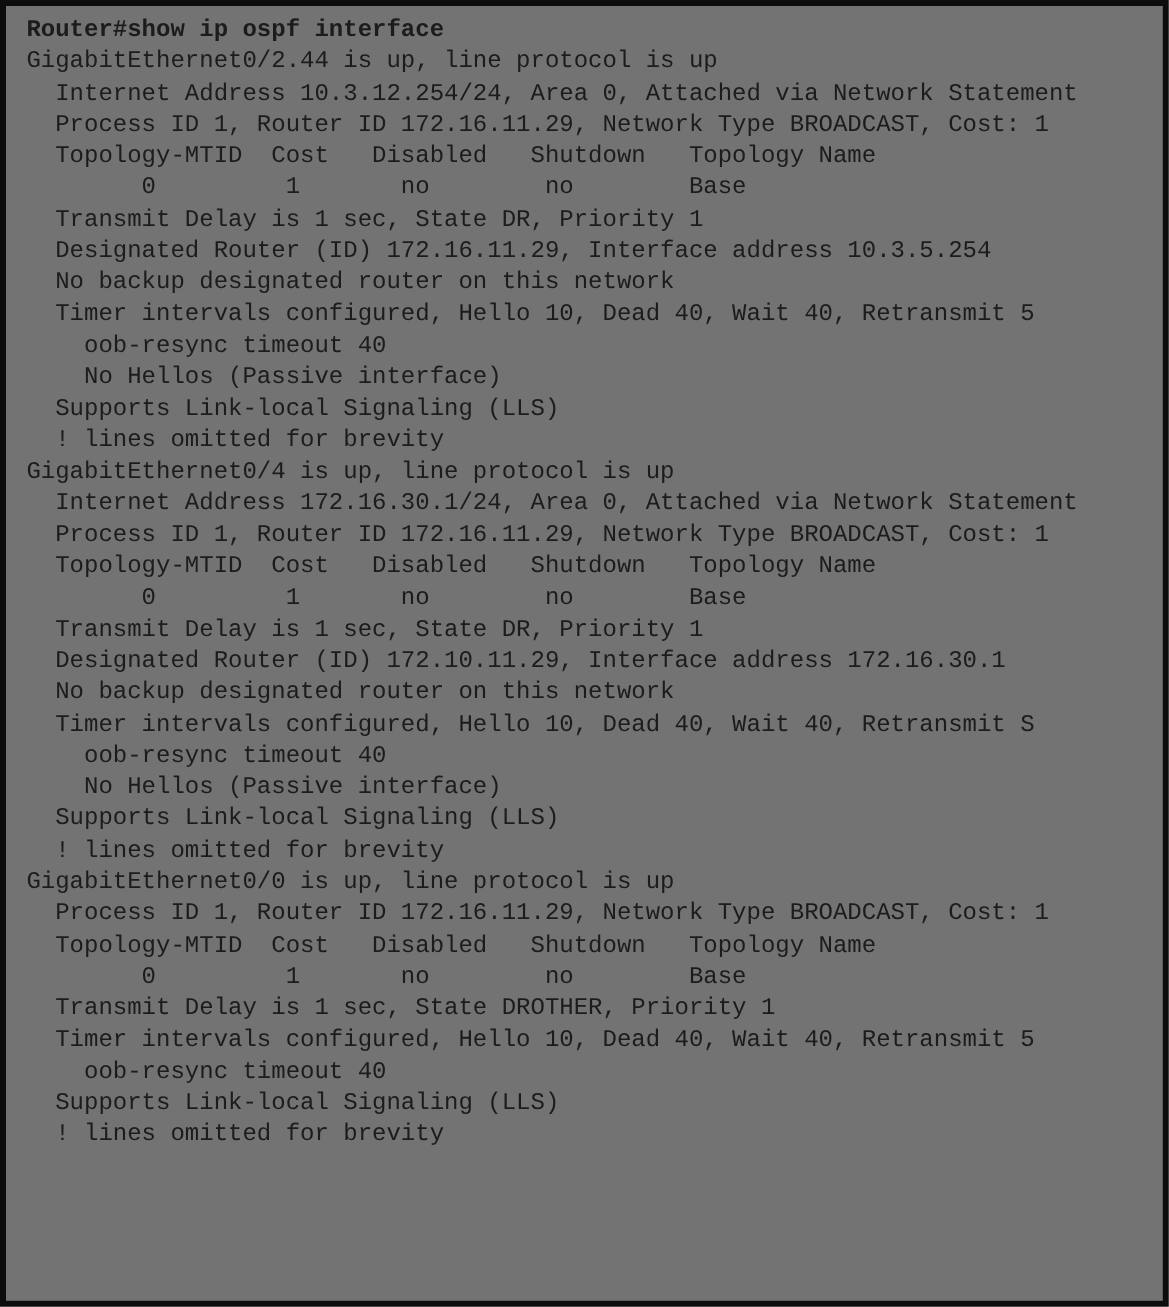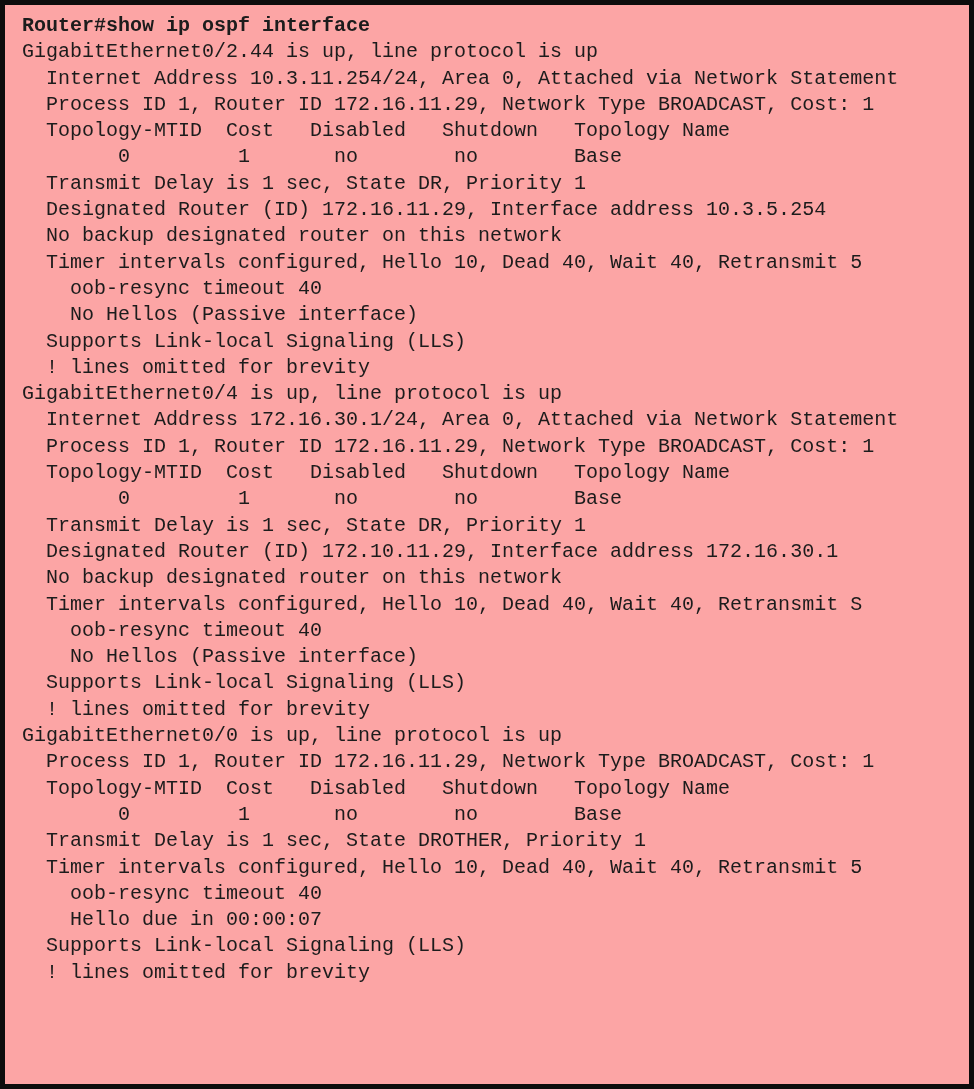--- a/index.html
+++ b/index.html
@@ -6,21 +6,21 @@
     margin: 0;
     padding: 0;
     background: #ffffff;
   }
   .console-frame {
     position: relative;
     width: 974px;
     height: 1089px;
     box-sizing: border-box;
     border: 5px solid #0d0d0d;
-    background: #fca5a5;
+    background: #737373;
     padding: 8px 4px 8px 17px;
     overflow: hidden;
     font-family: "Liberation Mono", "DejaVu Sans Mono", monospace;
     font-size: 20px;
     line-height: 26.3px;
     color: #1c1c1c;
   }
   .line {
     white-space: pre;
     height: 26.3px;
@@ -29,21 +29,21 @@
     font-weight: bold;
   }
 </style>
 </head>
 <body>
 
 <div class="console-frame">
   <div class="line command">Router#show ip ospf interface</div>
   <div>
       <div class="line">GigabitEthernet0/2.44 is up, line protocol is up</div>
-      <div class="line">  Internet Address 10.3.11.254/24, Area 0, Attached via Network Statement</div>
+      <div class="line">  Internet Address 10.3.12.254/24, Area 0, Attached via Network Statement</div>
       <div class="line">  Process ID 1, Router ID 172.16.11.29, Network Type BROADCAST, Cost: 1</div>
       <div class="line">  Topology-MTID  Cost   Disabled   Shutdown   Topology Name</div>
       <div class="line">        0         1       no        no        Base</div>
       <div class="line">  Transmit Delay is 1 sec, State DR, Priority 1</div>
       <div class="line">  Designated Router (ID) 172.16.11.29, Interface address 10.3.5.254</div>
       <div class="line">  No backup designated router on this network</div>
       <div class="line">  Timer intervals configured, Hello 10, Dead 40, Wait 40, Retransmit 5</div>
       <div class="line">    oob-resync timeout 40</div>
       <div class="line">    No Hellos (Passive interface)</div>
       <div class="line">  Supports Link-local Signaling (LLS)</div>
@@ -61,17 +61,16 @@
       <div class="line">    No Hellos (Passive interface)</div>
       <div class="line">  Supports Link-local Signaling (LLS)</div>
       <div class="line">  ! lines omitted for brevity</div>
       <div class="line">GigabitEthernet0/0 is up, line protocol is up</div>
       <div class="line">  Process ID 1, Router ID 172.16.11.29, Network Type BROADCAST, Cost: 1</div>
       <div class="line">  Topology-MTID  Cost   Disabled   Shutdown   Topology Name</div>
       <div class="line">        0         1       no        no        Base</div>
       <div class="line">  Transmit Delay is 1 sec, State DROTHER, Priority 1</div>
       <div class="line">  Timer intervals configured, Hello 10, Dead 40, Wait 40, Retransmit 5</div>
       <div class="line">    oob-resync timeout 40</div>
-      <div class="line">    Hello due in 00:00:07</div>
       <div class="line">  Supports Link-local Signaling (LLS)</div>
       <div class="line">  ! lines omitted for brevity</div>
     </div>
 </div>
 
 </body></html>

